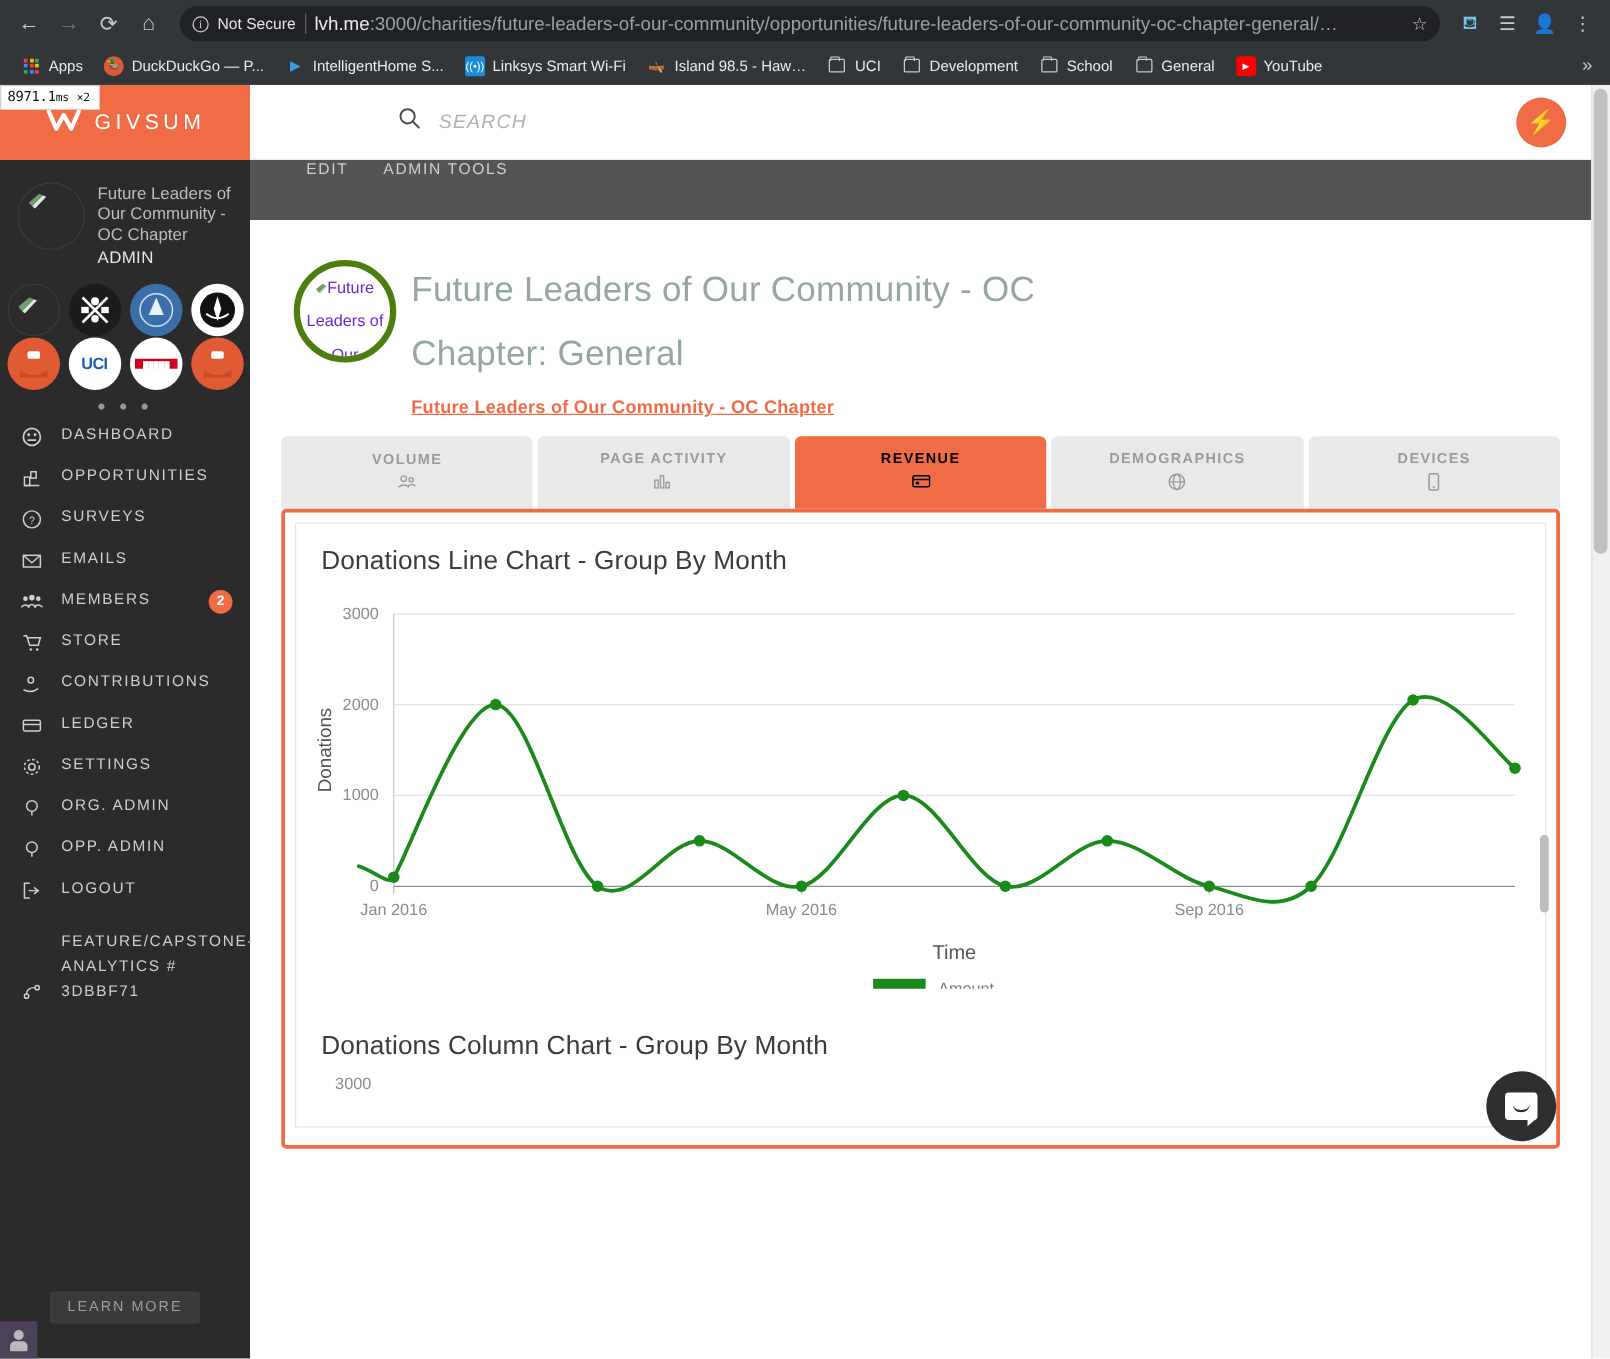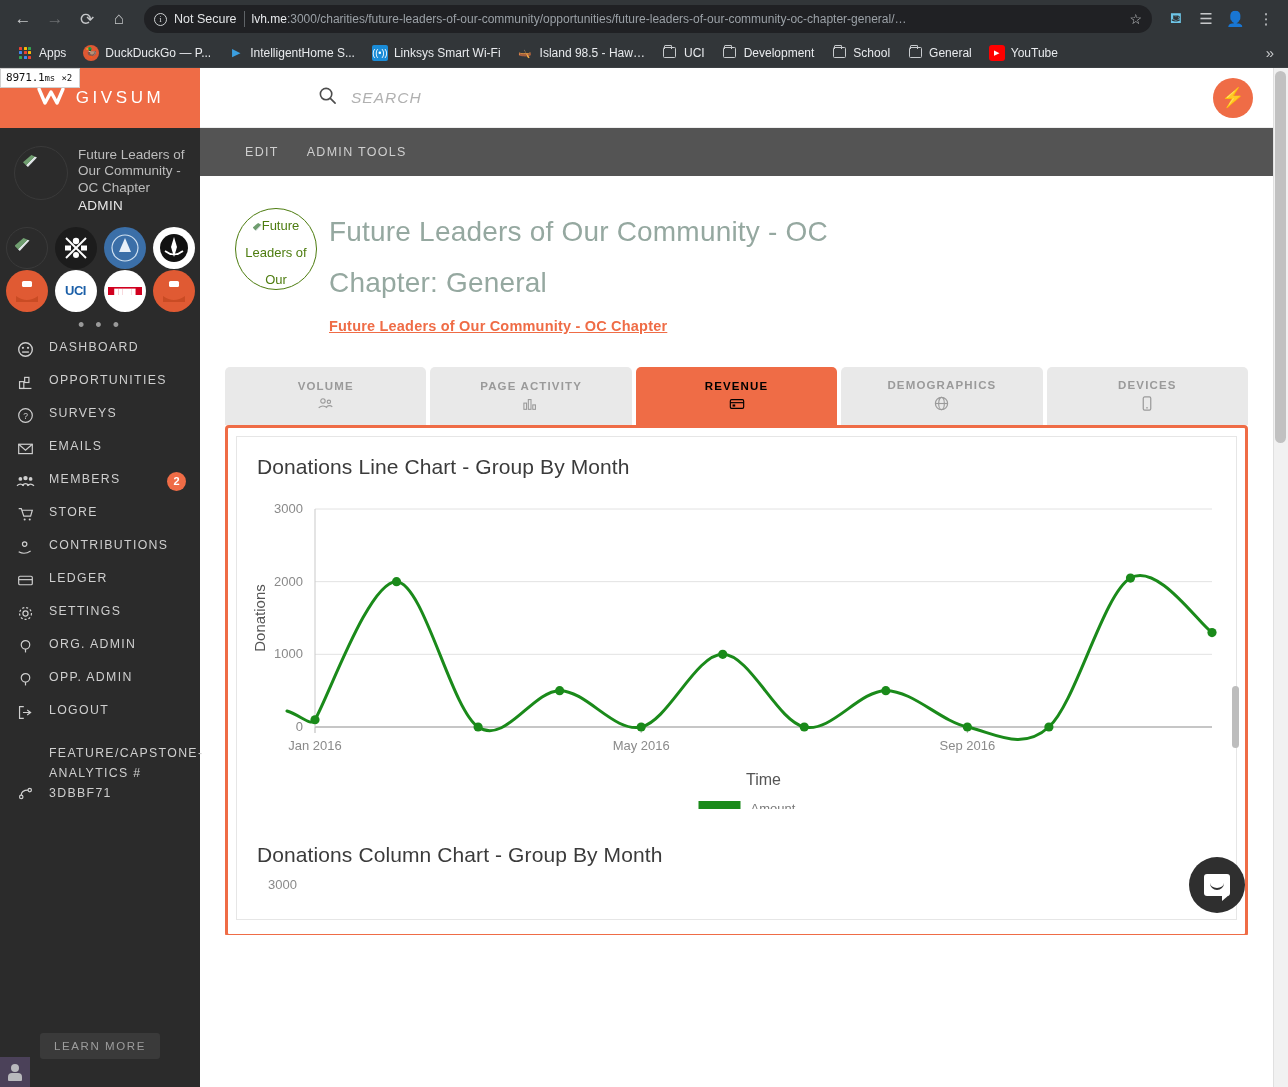--- a/index.html
+++ b/index.html
@@ -29,21 +29,21 @@
   .not-secure-icon {
     width: 13px; height: 13px; border: 1.3px solid #cdd0d2;
     border-radius: 50%; display: flex; align-items: center;
     justify-content: center; font-size: 9px; color: #cdd0d2;
     font-family: "Liberation Serif", serif; flex: 0 0 auto;
   }
   .not-secure-text {
     color: #e2e4e6; font-size: 12.5px; white-space: nowrap;
   }
   .omni-sep { width: 1px; height: 16px; background: #5f6367; flex:0 0 auto;}
-  .url { font-size: 12px; white-space: nowrap; overflow: hidden; }
+  .url { font-size: 15px; white-space: nowrap; overflow: hidden; }
   .url .host { color: #e8eaed; }
   .url .path { color: #9aa0a6; }
   .omni-icon { margin-left: auto; color: #c6c8ca; font-size: 14px; flex:0 0 auto;}
   .tb-icon {
     width: 28px; height: 28px; display: flex; align-items: center;
     justify-content: center; color: #c6c8ca; font-size: 15px; flex:0 0 auto;
   }
 
   .bookmarks-row {
     height: 30px; display: flex; align-items: center;
@@ -219,52 +219,52 @@
     width: 300px; background: transparent;
   }
   .search-input::placeholder { color: #b1b1b1; font-style: italic; }
   .bolt-btn {
     width: 40px; height: 40px; border-radius: 50%; background: #ef6c46;
     display: flex; align-items: center; justify-content: center;
     color: #fff; font-size: 19px; flex: 0 0 auto;
   }
 
   .subnav {
-    height: 48px; background: #545454; display: flex; align-items: center;
+    height: 48px; background: #545454; display: flex; align-items: flex-start;
     padding-left: 45px; gap: 28px;
   }
   .subnav a {
     color: #cfcfcf; font-size: 12.5px; letter-spacing: 1.3px; text-decoration: none;
   }
 
   .content { padding: 0 25px; position: relative; }
   .hero { display: flex; padding: 30px 0 0 10px; gap: 0; position: relative; }
   .hero-avatar {
     width: 82px; height: 82px; border-radius: 50%; flex: 0 0 auto;
-    border: 1px solid #4d7c0f; background: #fff; overflow: hidden;
-    color: #4d7c0f; font-size: 13px; line-height: 27px; text-align: center;
+    border: 5px solid #4d7c0f; background: #fff; overflow: hidden;
+    color: #6d28d9; font-size: 13px; line-height: 27px; text-align: center;
     padding-top: 3px; margin-top: 2px;
   }
   .hero-avatar .leafmark {
     display:inline-block; width: 9px; height: 8px; vertical-align: -1px;
     background: linear-gradient(135deg,#6f9d6f 0 55%, #b9c9c2 55% 100%);
     clip-path: polygon(0 55%, 60% 0, 100% 25%, 35% 100%);
   }
   .hero-text { padding-left: 12px; }
   .hero-title {
     color: #95a8a0; font-size: 28px; font-weight: 400; line-height: 51px;
     letter-spacing: .2px;
   }
   .hero-link {
     display: inline-block; color: #ef6c46; font-size: 14.5px;
     font-weight: 700; text-decoration: underline; margin-top: 10px;
     letter-spacing: .2px;
   }
 
-  .tabs { display: flex; gap: 4px; margin-top: 32px; }
+  .tabs { display: flex; gap: 4px; margin-top: 14px; }
   .tab {
     flex: 1 1 0; height: 58px; background: #e9e9e9; border-radius: 5px 5px 0 0;
     display: flex; flex-direction: column; align-items: center;
     justify-content: center; gap: 5px; color: #9a9a9a;
   }
   .tab.active { background: #ef6c46; color: #000000; }
   .tab-label { font-size: 11.5px; letter-spacing: 1.15px; font-weight: 600; }
   .tab-ico { font-size: 15px; line-height: 14px; }
 
   .panel {

